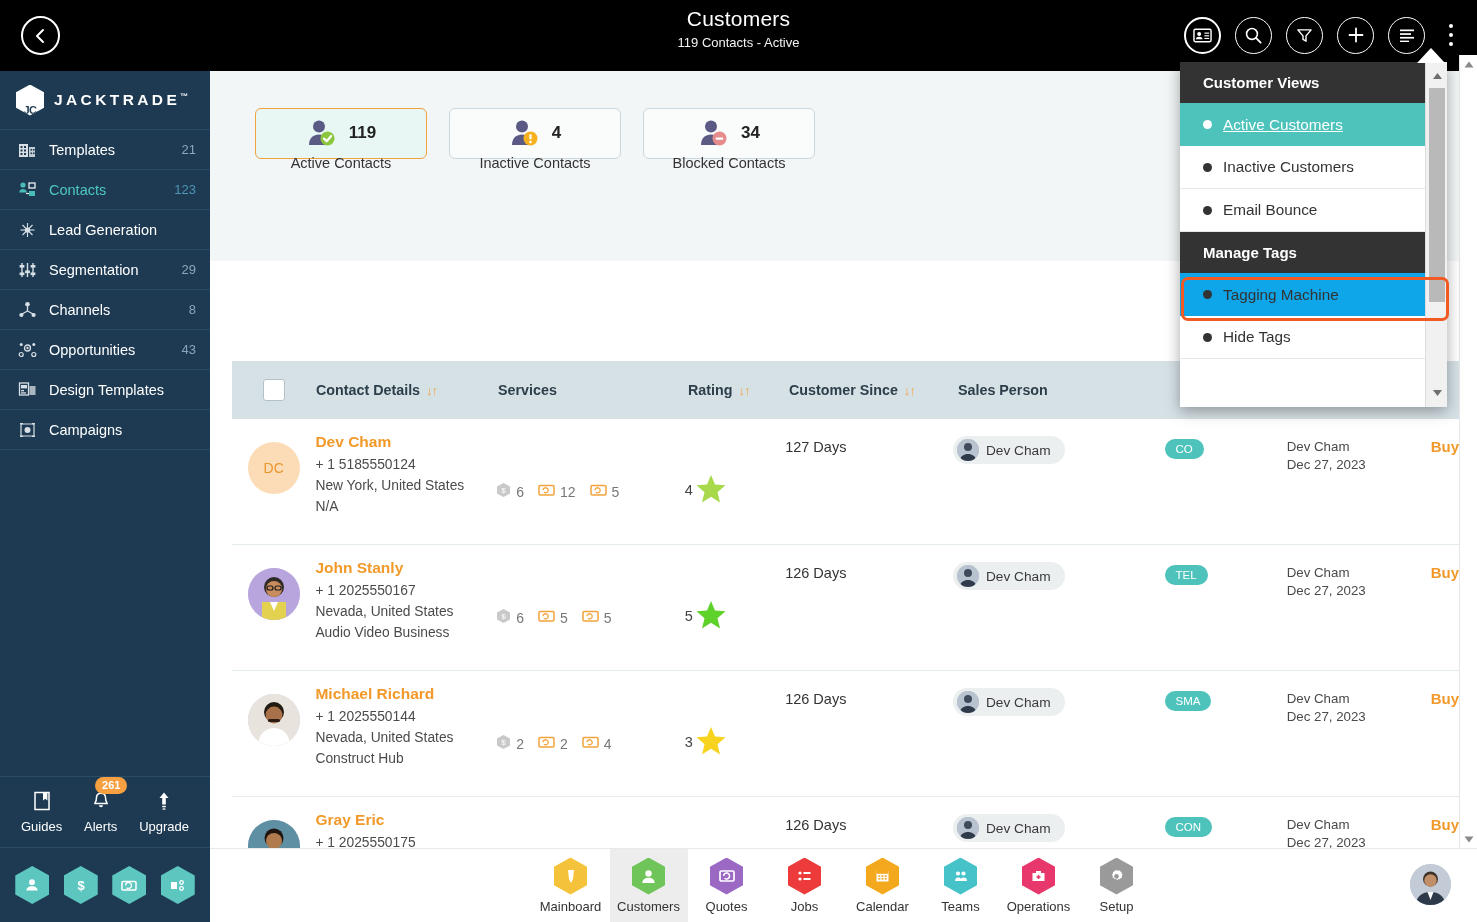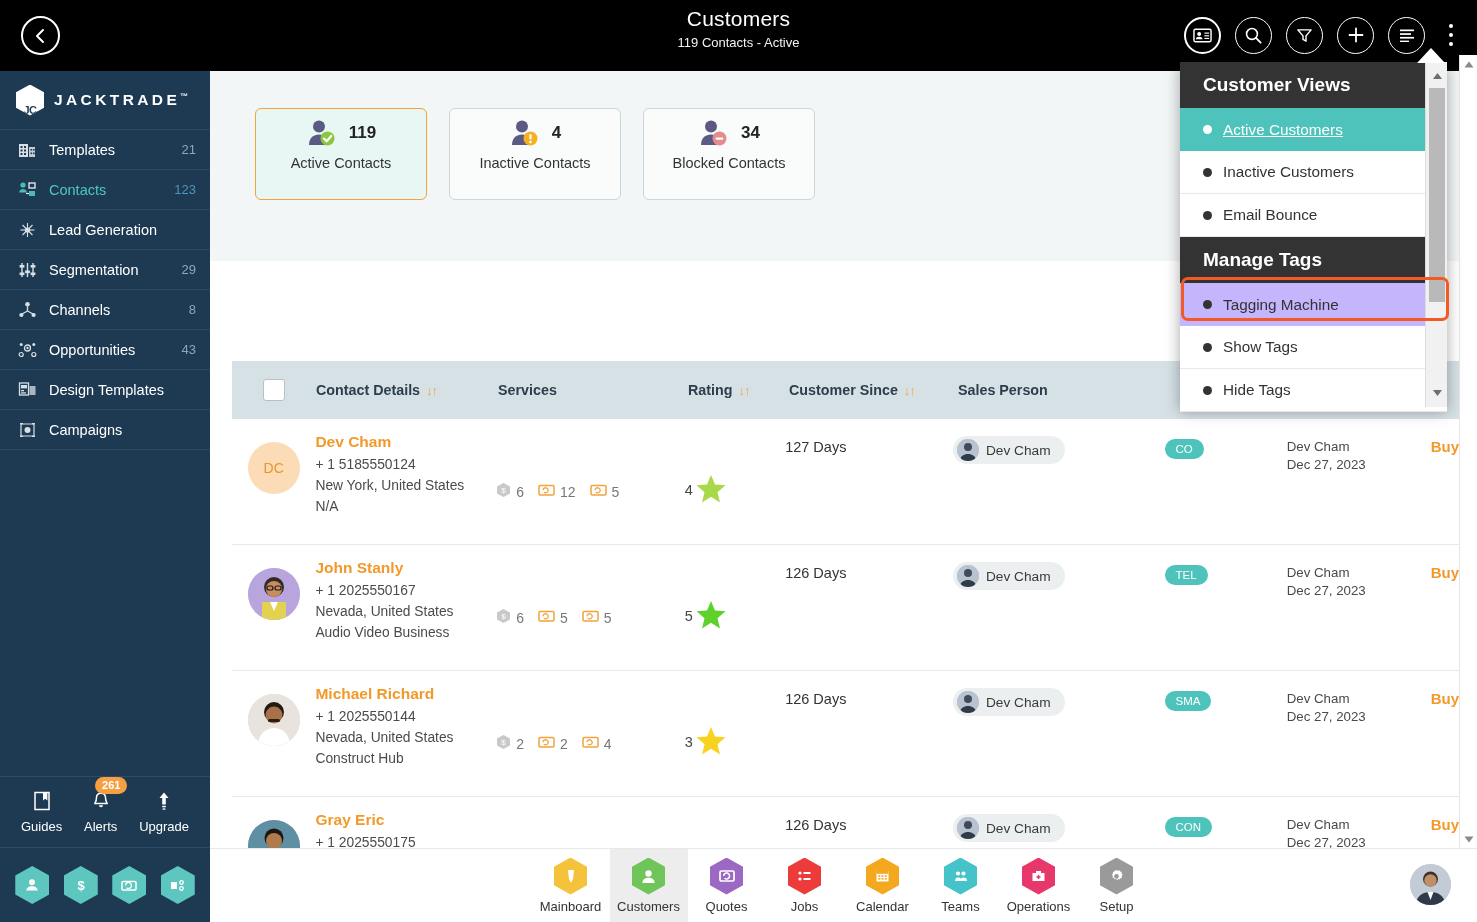--- a/index.html
+++ b/index.html
@@ -99,21 +99,21 @@
   .main{
     position:absolute; left:210px; top:71px; width:1249px; height:777px;
     background:#fff; overflow:hidden;
   }
   .stats-area{
     position:absolute; left:0; top:0; width:1249px; height:190px;
     background:#f2f6f7;
   }
   .stat-cards{ display:flex; gap:22px; padding:37px 0 0 45px; }
   .card{
-    width:172px; height:92px; border:1px solid #ccd7dd; border-radius:6px;
+    width:172px; height:51px; border:1px solid #ccd7dd; border-radius:6px;
     background:#fafbfb; position:relative; padding-top:9px;
   }
   .card.sel{ border:1.6px solid #f2a33c; background:#e8f6f4; }
   .card .row1{ display:flex; align-items:center; justify-content:center; gap:9px; height:30px;}
   .card .num{ font-size:17px; font-weight:bold; color:#222; }
   .card .cap{ text-align:center; font-size:14.5px; color:#333; margin-top:7px; }
   .p-ico{ position:relative; width:34px; height:28px; }
 
   .collapse-tab{
     position:absolute; left:1163px; top:203px; width:26px; height:26px;
@@ -175,32 +175,32 @@
   .dd{
     position:absolute; left:1180px; top:62px; width:267px; height:345px;
     background:#fff; box-shadow:0 4px 14px rgba(0,0,0,.35); z-index:20;
   }
   .dd-caret{
     position:absolute; left:1417px; top:48px; width:0;height:0;
     border-left:14px solid transparent; border-right:14px solid transparent;
     border-bottom:15px solid #fff; z-index:21;
   }
   .dd-head{
-    background:#333; color:#fff; font-size:19px; font-weight:bold;
+    background:#333; color:#fff; font-size:15px; font-weight:bold;
     padding:12px 0 12px 23px;
   }
   .dd-item{
     display:flex; align-items:center; gap:11px; padding:0 0 0 23px; height:43px;
     font-size:15.3px; color:#333; border-bottom:1px solid #e8e8e8; cursor:pointer;
     background:#fff;
   }
   .dd-item .dot{ width:9px;height:9px;border-radius:50%;background:#333;flex:0 0 9px;}
   .dd-item.sel{ background:#4ec3bc; color:#fff; border-bottom:none;text-decoration:underline; }
   .dd-item.sel .dot{ background:#fff; }
-  .dd-item.hl{ background:#c4b5fd; border-bottom:none; }
+  .dd-item.hl{ background:#0ea5e9; border-bottom:none; }
   .dd-focus-ring{
     position:absolute; left:1181px; top:277px; width:268px; height:44px;
     border:3px solid #f15a24; border-radius:7px; z-index:23; pointer-events:none;
   }
   .dd-scroll{
     position:absolute; right:0; top:0; width:22px; height:345px;
     background:#f1f1f1; border-left:1px solid #ddd;
   }
   .dd-scroll .thumb{ position:absolute; left:3px; top:26px; width:16px; height:214px; background:#b9b9b9; }
   .sc-arrow{ position:absolute; left:0; width:22px; height:24px; display:flex;align-items:center;justify-content:center; cursor:pointer;}
@@ -850,24 +850,20 @@
       <span class="dot"></span>
       <span>Email Bounce</span>
     </div>
     <div class="dd-head">Manage Tags</div>
     <div class="dd-item hl">
       <span class="dot"></span>
       <span>Tagging Machine</span>
     </div>
     <div class="dd-item">
       <span class="dot"></span>
-      <span>Show Tags</span>
-    </div>
-    <div class="dd-item">
-      <span class="dot"></span>
       <span>Hide Tags</span>
     </div>
 
     <div class="dd-scroll">
       <div class="sc-arrow up">
         <svg width="11" height="8" viewBox="0 0 11 8">
             <polygon points="5.5,1 10,7 1,7" fill="#6e6e6e"></polygon>
           </svg>
       </div>
       <div class="thumb"></div>

